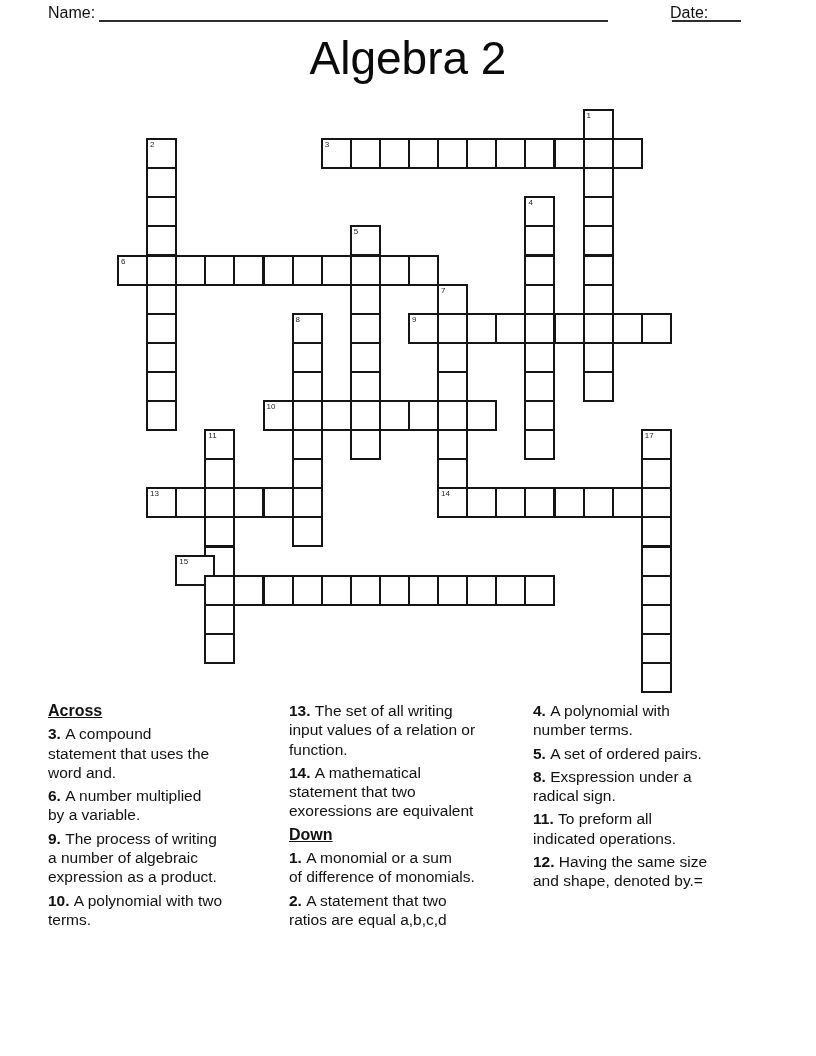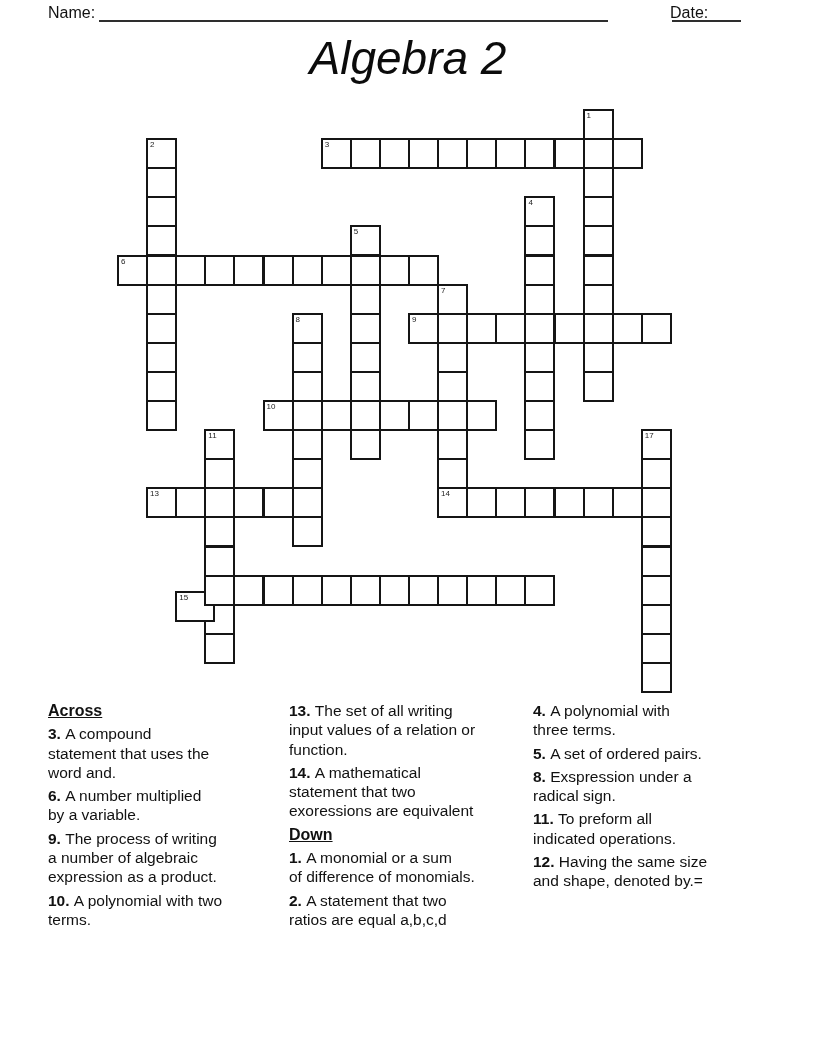--- a/index.html
+++ b/index.html
@@ -9,21 +9,21 @@
   
   .hdr-label{position:absolute;top:4px;font-size:16px;color:#111;}
   .name-label{left:48px;}
   .date-label{left:629px;margin-left:41px;}
   .blank-line{position:absolute;top:4px;height:16px;border-bottom:2px solid #2e2e2e;}
   .name-line{left:99px;width:509px;}
   .date-line{left:672px;width:69px;}
 
   
   .title{position:absolute;top:31px;left:0;width:100%;margin:0;text-align:center;
-         font-size:46px;line-height:54px;font-weight:normal;color:#0b0b0b;font-style:italic;}
+         font-size:46px;line-height:54px;font-weight:normal;color:#0b0b0b;}
 
   
   .grid{position:absolute;left:0;top:0;width:816px;height:700px;}
   .cell{position:absolute;width:31.1px;height:31.1px;box-sizing:border-box;
         border:2px solid #151515;background:#ffffff;}
   .cellnum{position:absolute;top:0px;left:2px;font-size:8px;line-height:9px;color:#222;
            font-family:"Liberation Sans",sans-serif;}
 
   
   .clues{position:absolute;top:701px;left:0;width:816px;}
@@ -193,21 +193,21 @@
       <div class="cell" style="left: 437.1px; top: 487.3px;">
         <span class="cellnum">14</span>
       </div>
       <div class="cell" style="left: 466.2px; top: 487.3px;"></div>
       <div class="cell" style="left: 495.3px; top: 487.3px;"></div>
       <div class="cell" style="left: 524.4px; top: 487.3px;"></div>
       <div class="cell" style="left: 553.5px; top: 487.3px;"></div>
       <div class="cell" style="left: 582.6px; top: 487.3px;"></div>
       <div class="cell" style="left: 611.7px; top: 487.3px;"></div>
       <div class="cell" style="left: 640.8px; top: 487.3px;"></div>
-      <div class="cell" style="left: 175.2px; top: 591px; padding-left: 36px;">
+      <div class="cell" style="left: 175.2px; top: 555px; padding-left: 36px;">
         <span class="cellnum">15</span>
       </div>
       <div class="cell" style="left: 204.3px; top: 574.6px;"></div>
       <div class="cell" style="left: 233.4px; top: 574.6px;"></div>
       <div class="cell" style="left: 262.5px; top: 574.6px;"></div>
       <div class="cell" style="left: 291.6px; top: 574.6px;"></div>
       <div class="cell" style="left: 320.7px; top: 574.6px;"></div>
       <div class="cell" style="left: 349.8px; top: 574.6px;"></div>
       <div class="cell" style="left: 378.9px; top: 574.6px;"></div>
       <div class="cell" style="left: 408px; top: 574.6px;"></div>
@@ -226,21 +226,21 @@
         <p class="clue"><b class="cnum">10.&nbsp;</b><span class="ln">A polynomial with two</span><br><span class="ln">terms.</span></p>
       </div>
     <div class="clue-col col-1" id="cluecol-1">
         <p class="clue"><b class="cnum">13.&nbsp;</b><span class="ln">The set of all writing</span><br><span class="ln">input values of a relation or</span><br><span class="ln">function.</span></p>
         <p class="clue"><b class="cnum">14.&nbsp;</b><span class="ln">A mathematical</span><br><span class="ln">statement that two</span><br><span class="ln">exoressions are equivalent</span></p>
         <p class="clue-head">Down</p>
         <p class="clue"><b class="cnum">1.&nbsp;</b><span class="ln">A monomial or a sum</span><br><span class="ln">of difference of monomials.</span></p>
         <p class="clue"><b class="cnum">2.&nbsp;</b><span class="ln">A statement that two</span><br><span class="ln">ratios are equal a,b,c,d</span></p>
       </div>
     <div class="clue-col col-2" id="cluecol-2">
-        <p class="clue"><b class="cnum">4.&nbsp;</b><span class="ln">A polynomial with</span><br><span class="ln">three terms.</span></p>
+        <p class="clue"><b class="cnum">4.&nbsp;</b><span class="ln">A polynomial with</span><br><span class="ln">number terms.</span></p>
         <p class="clue"><b class="cnum">5.&nbsp;</b><span class="ln">A set of ordered pairs.</span></p>
         <p class="clue"><b class="cnum">8.&nbsp;</b><span class="ln">Exspression under a</span><br><span class="ln">radical sign.</span></p>
         <p class="clue"><b class="cnum">11.&nbsp;</b><span class="ln">To preform all</span><br><span class="ln">indicated operations.</span></p>
         <p class="clue"><b class="cnum">12.&nbsp;</b><span class="ln">Having the same size</span><br><span class="ln">and shape, denoted by.=</span></p>
       </div>
   </div>
 
 </div>
 
 </body></html>

